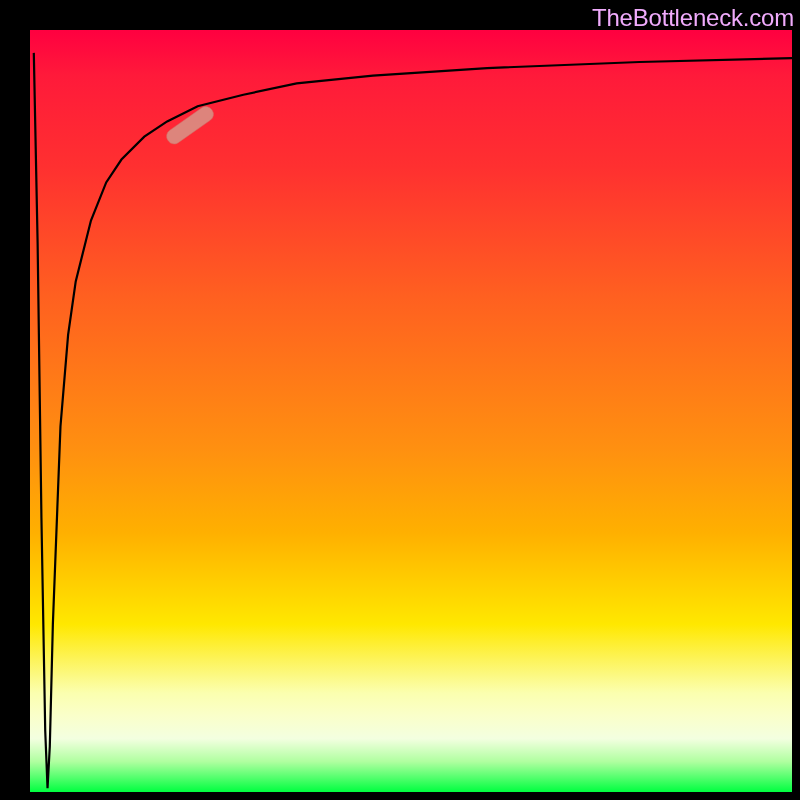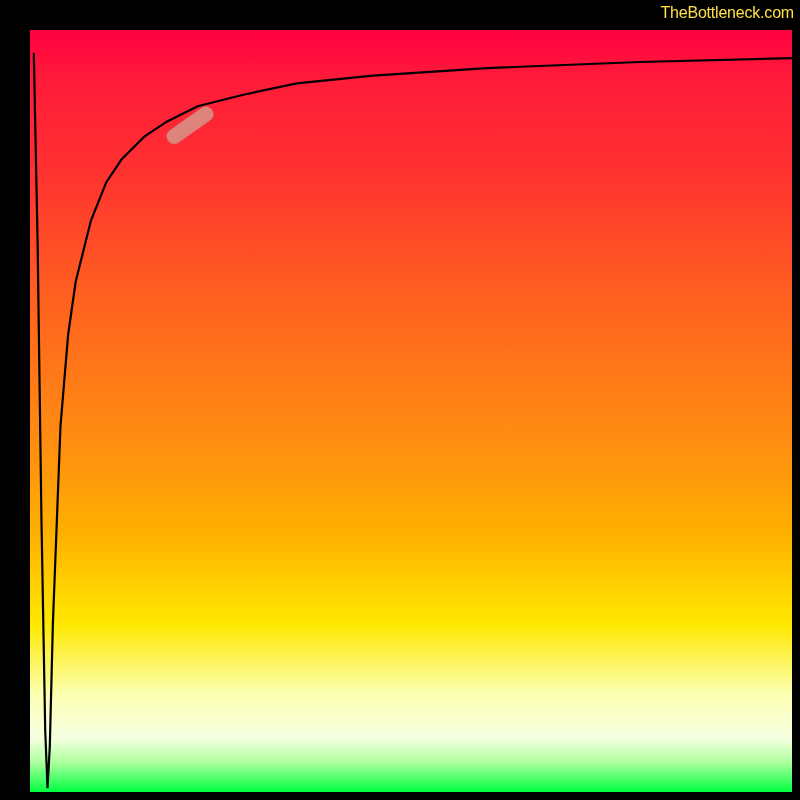--- a/index.html
+++ b/index.html
@@ -38,22 +38,22 @@
       #faffca 90%,
       #f3ffe0 93%,
       #b0ffa0 96%,
       #00ff40 100%
     );
   }
   .attribution {
     position: absolute;
     right: 6px;
     top: 4px;
-    color: #fde047;
-    font-size: 16px;
+    color: #f0abfc;
+    font-size: 24px;
     font-weight: 500;
     letter-spacing: -0.2px;
     z-index: 10;
   }
   svg.overlay {
     position: absolute;
     left: 0;
     top: 0;
     width: 762px;
     height: 762px;

